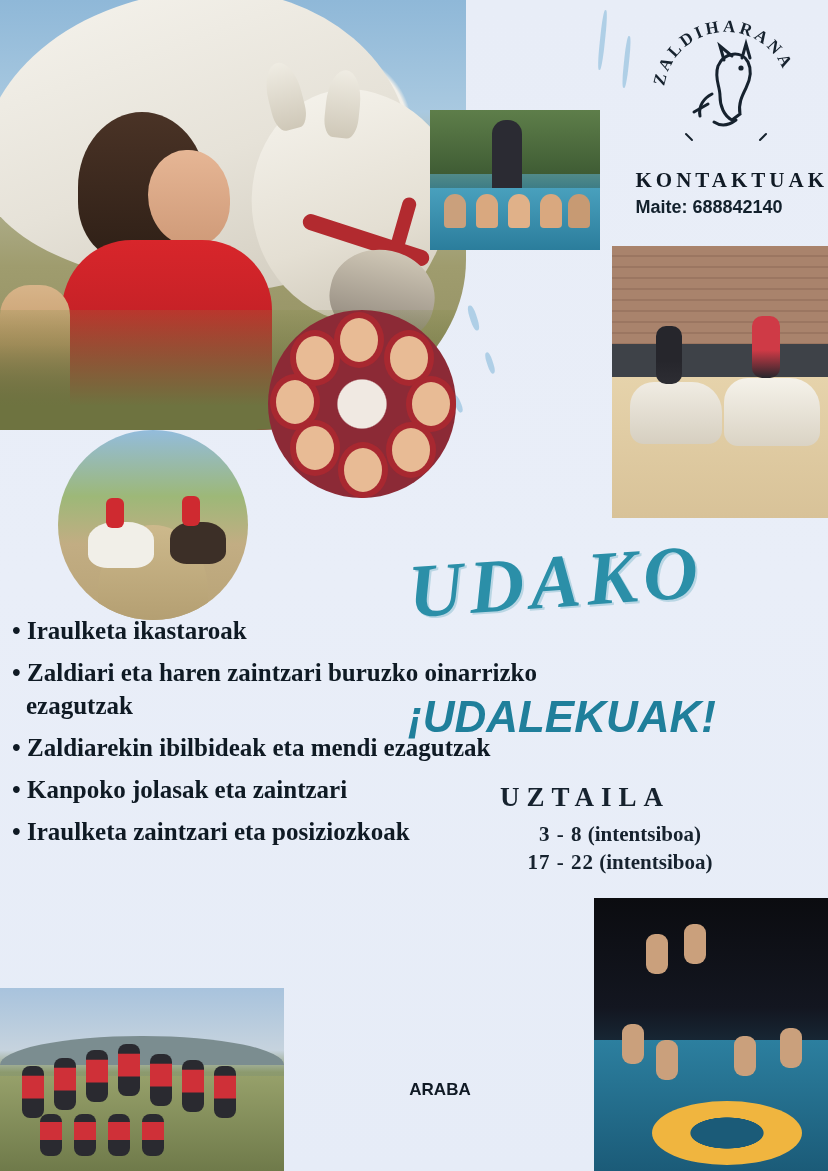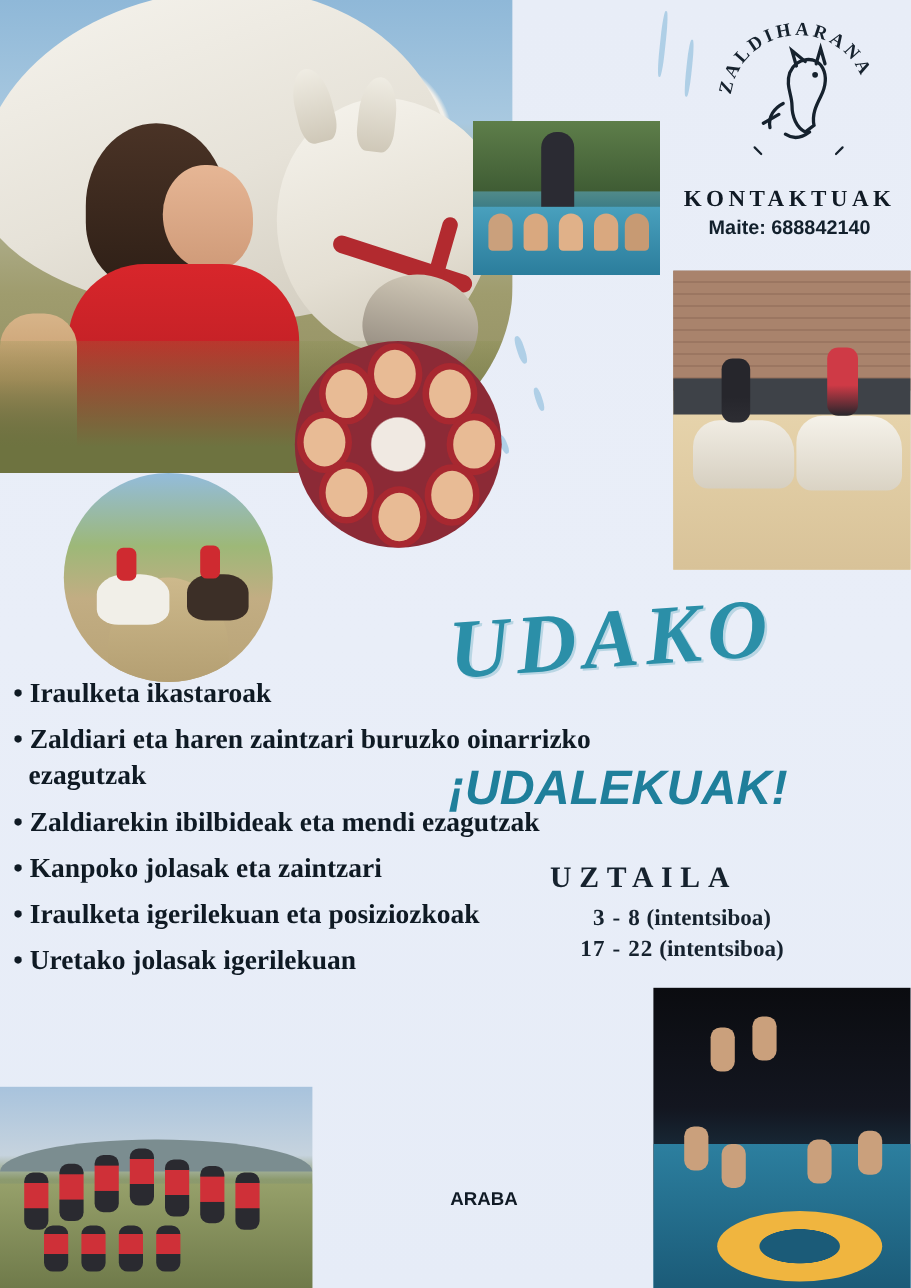--- a/index.html
+++ b/index.html
@@ -260,22 +260,22 @@
 
   
   .logo {
     position: absolute; right: 22px; top: 8px;
     width: 160px; height: 160px;
   }
   .logo svg { width: 160px; height: 160px; display: block; }
 
   
   .kontaktuak {
-    position: absolute; right: 14px; top: 168px;
-    text-align: center; color: #1b2a3a;
+    position: absolute; right: 0; top: 168px;
+    text-align: left; color: #1b2a3a;
   }
   .kontaktuak .title {
     font-family: "Liberation Serif", serif;
     font-weight: bold;
     font-size: 21px;
     letter-spacing: 4px;
     color: #101a25;
   }
   .kontaktuak .phone {
     font-family: "Liberation Sans", sans-serif;
@@ -497,22 +497,21 @@
       <span>(intentsiboa)</span>
     </div>
   </div>
 
   <div class="bullets">
     <ul>
       <li>• <span>Iraulketa ikastaroak</span></li>
       <li>• <span>Zaldiari eta haren zaintzari buruzko oinarrizko ezagutzak</span></li>
       <li>• <span>Zaldiarekin ibilbideak eta mendi ezagutzak</span></li>
       <li>• <span>Kanpoko jolasak eta zaintzari</span></li>
-      <li>• <span>Iraulketa igerilekuan eta posiziozkoak</span></li>
-      <li>• <span>Uretako jolasak igerilekuan</span></li>
+      <li>• <span>Iraulketa zaintzari eta posiziozkoak</span></li>
     </ul>
   </div>
 
   <div class="location">
     <div>ARABA</div>
   </div>
 
 </div>
 
 </body></html>

